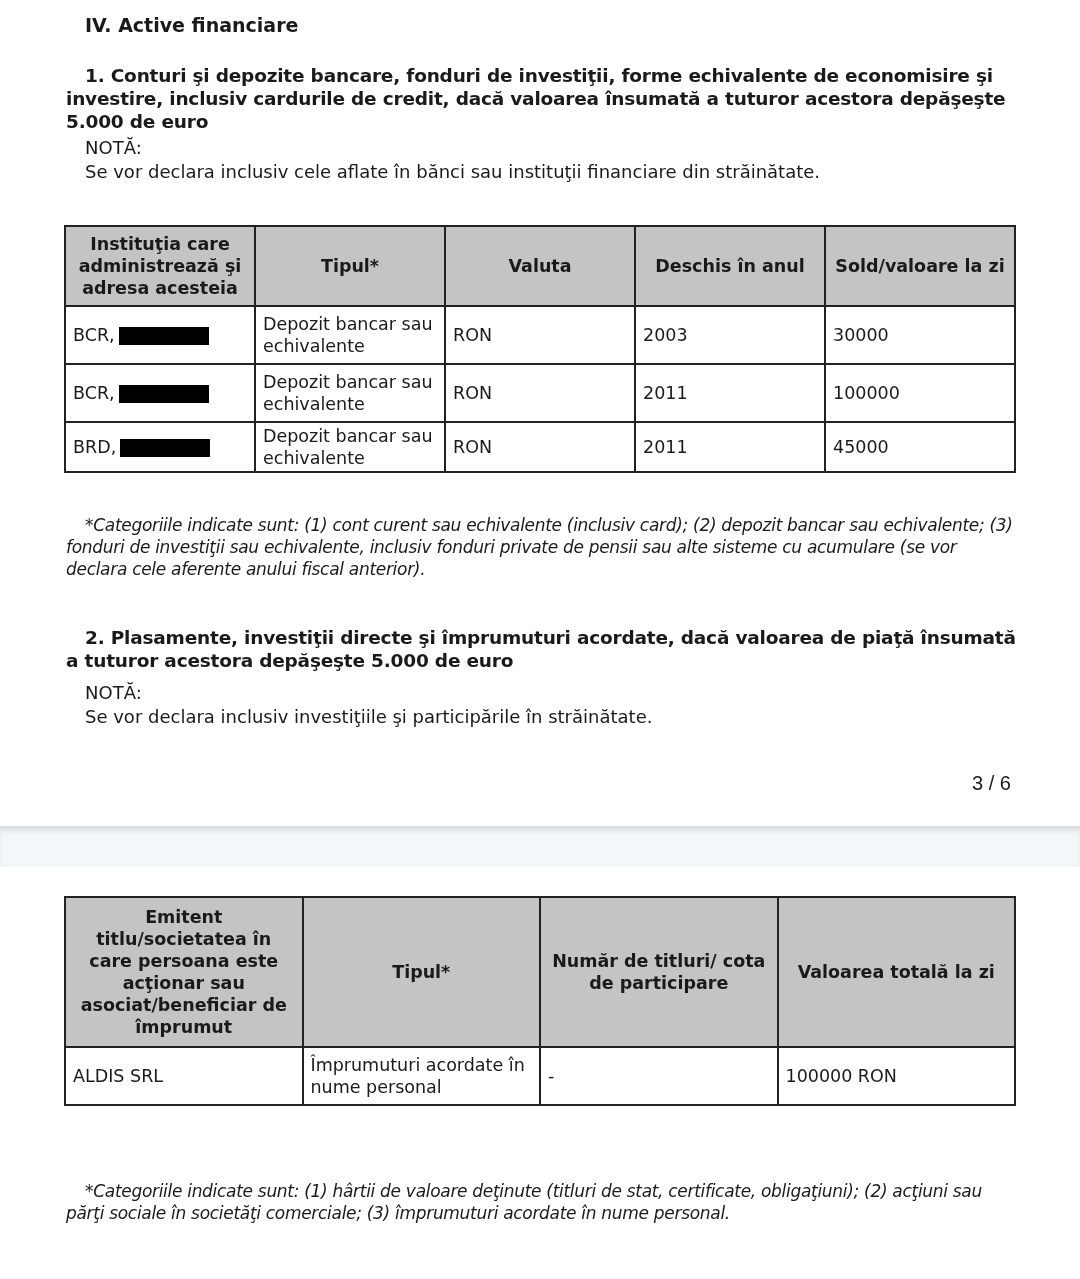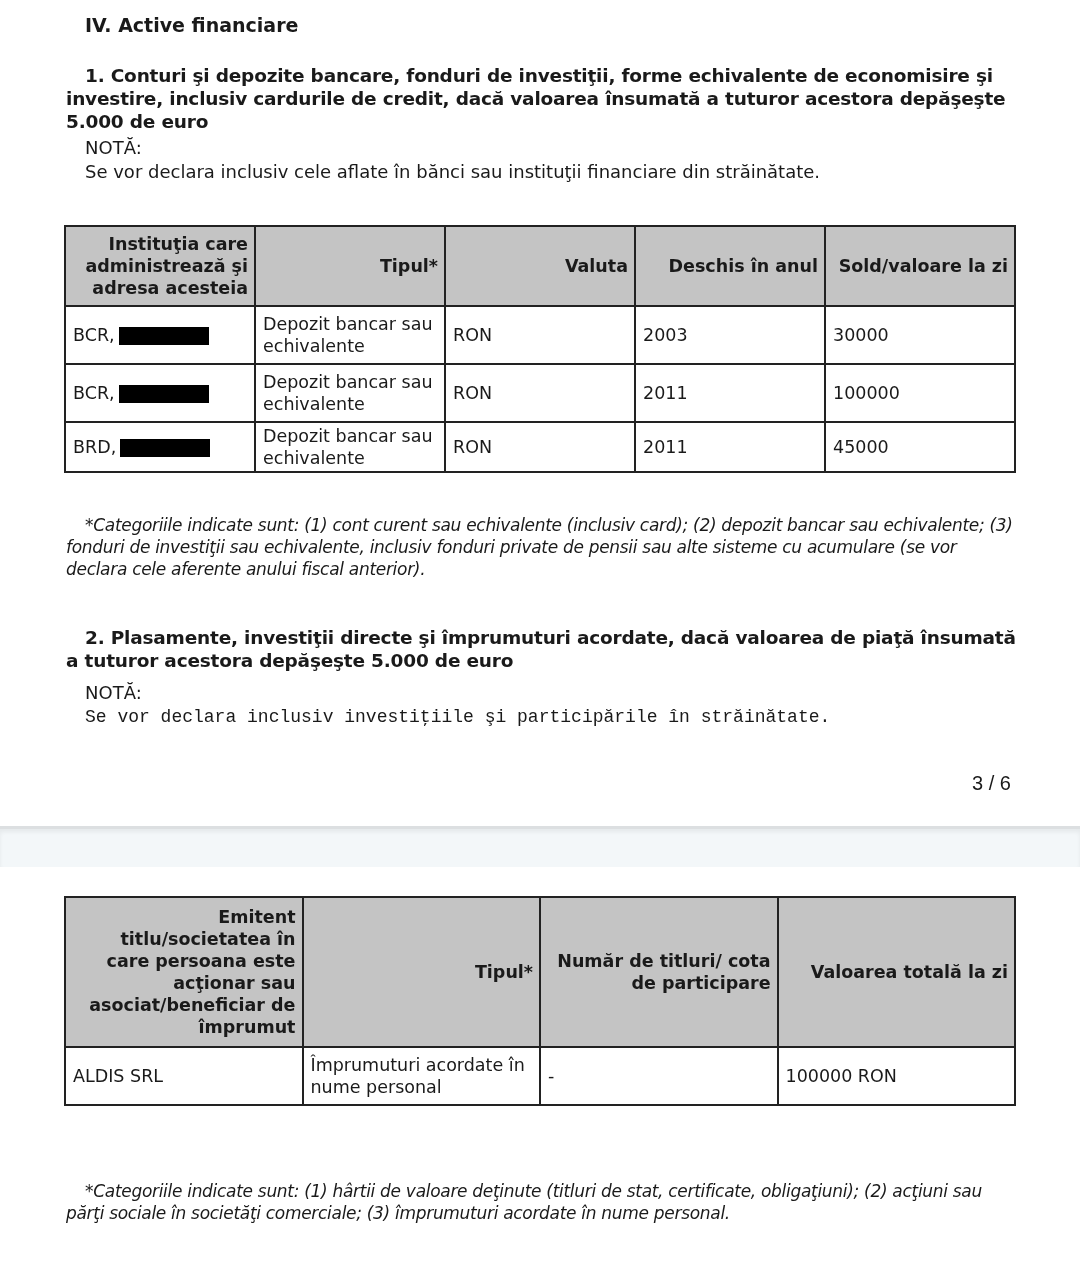--- a/index.html
+++ b/index.html
@@ -5,21 +5,21 @@
   html, body { margin:0; padding:0; background:#ffffff; }
   body { width:1080px; height:1279px; position:relative; overflow:hidden;
          font-family:"DejaVu Sans", "Liberation Sans", sans-serif; color:#1a1a1a; }
   .abs { position:absolute; }
   .h-section { left:85px; top:14px; font-size:19px; font-weight:bold; }
   .h-sub { left:66px; width:960px; font-size:18.5px; font-weight:bold; line-height:23px; text-indent:19px; letter-spacing:-0.2px; }
   .nota { left:85px; font-size:18px; line-height:26px; }
   .note-it { left:66px; width:955px; font-size:17px; font-style:italic; line-height:22px; text-indent:19px; letter-spacing:-0.3px; }
   table.tbl { position:absolute; border-collapse:collapse; border:2.5px solid #222; }
   table.tbl th, table.tbl td { border:2px solid #222; font-size:17.5px; }
-  table.tbl th { background:#c4c4c4; font-weight:bold; text-align:right; line-height:22px; padding:2px 6px; }
+  table.tbl th { background:#c4c4c4; font-weight:bold; text-align:center; line-height:22px; padding:2px 6px; }
   table.tbl td { text-align:left; padding:2px 7px; line-height:22px; vertical-align:middle; }
   .redact { display:inline-block; width:90px; height:18px; background:#000; vertical-align:middle; margin-left:4px; }
   .pagenum { left:972px; top:772px; font-size:20px; font-family:"Liberation Sans", sans-serif;text-align:center; }
   .gap { left:0; top:826px; width:1080px; height:38px; background:#f3f7f9; border-top:3px solid #dcdfe1; box-shadow: inset 0 3px 4px rgba(0,0,0,0.06); }
 </style>
 </head>
 <body>
 
 <div class="abs h-section">IV. Active financiare</div>
 
@@ -66,21 +66,21 @@
     <td>45000</td>
   </tr>
 </tbody>
   </table>
 
 <div class="abs note-it" style="top:514px;">*Categoriile indicate sunt: (1) cont curent sau echivalente (inclusiv card); (2) depozit bancar sau echivalente; (3) fonduri de investiţii sau echivalente, inclusiv fonduri private de pensii sau alte sisteme cu acumulare (se vor declara cele aferente anului fiscal anterior).</div>
 
 <div class="abs h-sub" style="top:608px;margin-top:18px;">2. Plasamente, investiţii directe şi împrumuturi acordate, dacă valoarea de piaţă însumată a tuturor acestora depăşeşte 5.000 de euro</div>
 
 <div class="abs nota" style="top:680px;">NOTĂ:</div>
-<div class="abs nota" style="top:704px;font-family:Liberation Mono, monospace;">Se vor declara inclusiv investiţiile şi participările în străinătate.</div>
+<div class="abs nota" style="top:704px;">Se vor declara inclusiv investiţiile şi participările în străinătate.</div>
 
 <div class="abs pagenum">3 / 6</div>
 
 <div class="abs gap"></div>
 
 <table class="tbl" style="left:64px; top:896px; width:952px;">
   <colgroup>
       <col style="width:237px">
       <col style="width:237px">
       <col style="width:237px">

